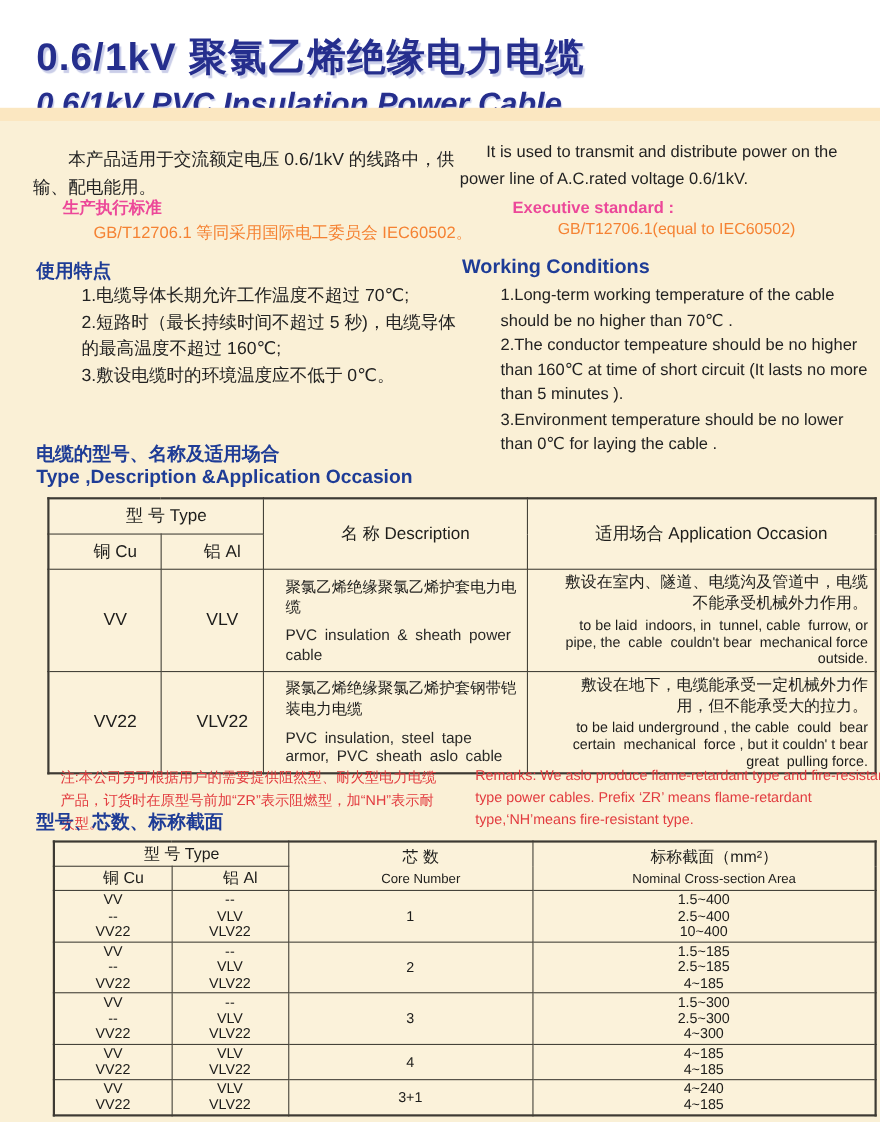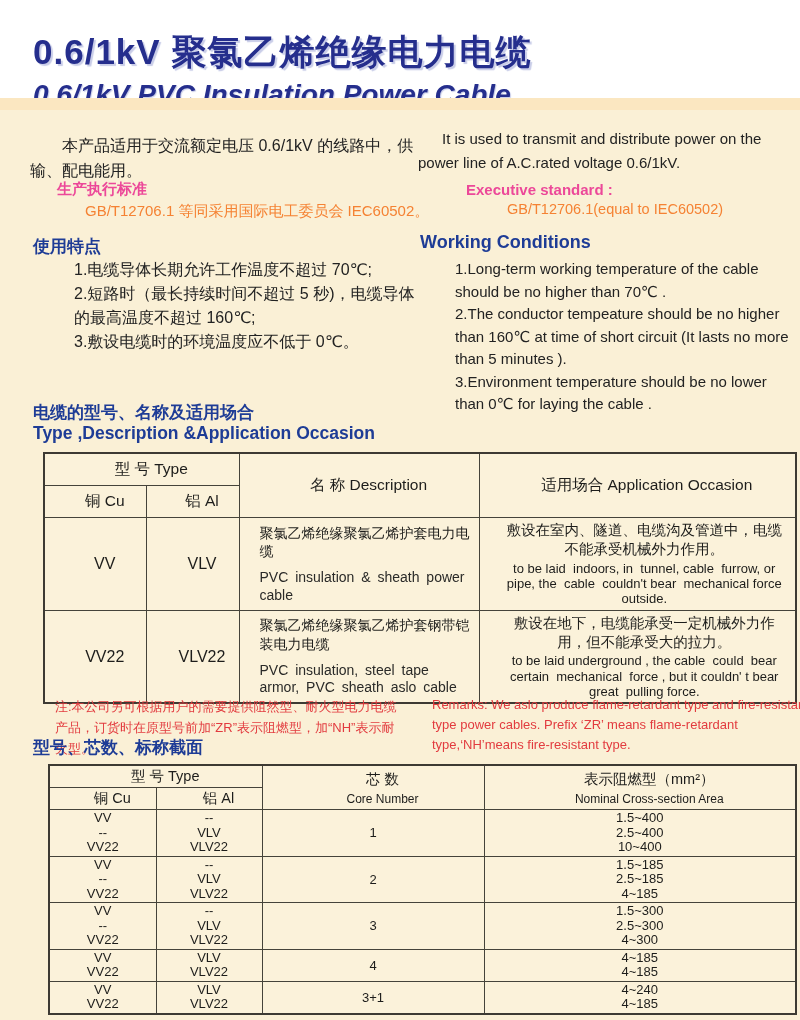--- a/index.html
+++ b/index.html
@@ -47,21 +47,21 @@
   .t1 th,.t1 td,.t2 th,.t2 td{border:1px solid #45433a;overflow:hidden;padding-left:20px;}
   .t1,.t2{border:2px solid #3d3a33;}
   .t1 th{font-weight:normal;font-size:15.5px;text-align:center;height:29px;}
   .t1 td{vertical-align:middle;}
   .cell-type{text-align:center;font-size:16px;}
   .r1{height:78px;}
   .r2{height:84px;}
   .cell-desc{padding:5px 7px;text-align:left;vertical-align:middle;}
   .desc-zh{font-size:14px;line-height:1.3;}
   .desc-en{font-size:14px;color:#2a2a28;margin-top:9px;line-height:1.25;word-spacing:3px;}
-  .cell-app{padding:3px 6px;text-align:center;vertical-align:middle;}
+  .cell-app{padding:3px 6px;text-align:right;vertical-align:middle;}
   .app-zh{font-size:14.5px;line-height:1.3;}
   .app-en{font-size:13px;line-height:1.18;margin-top:2px;white-space:pre-wrap;}
   
   .t2 th{font-weight:normal;text-align:center;}
   .t2 .h1{height:19px;font-size:14.5px;}
   .t2 .h2{height:20px;font-size:14.5px;}
   .hdr2line .sub{font-size:12px;margin-top:3px;}
   .hdr2line .top{font-size:14.5px;}
   .t2 td{text-align:center;vertical-align:middle;font-size:13px;padding:1px 0;}
   .rows3{height:45px;}
@@ -164,21 +164,21 @@
         <col style="width:312px">
       </colgroup>
     <tbody>
         <tr class="h1">
       <th colspan="2">型 号  Type</th>
       <th rowspan="2" class="hdr2line">
         <div class="top">芯   数</div>
         <div class="sub">Core Number</div>
       </th>
       <th rowspan="2" class="hdr2line">
-        <div class="top">表示阻燃型（mm²）</div>
+        <div class="top">标称截面（mm²）</div>
         <div class="sub">Nominal Cross-section Area</div>
       </th>
     </tr>
     <tr class="h2">
       <th>铜 Cu</th>
       <th>铝  Al</th>
     </tr>
 
     <tr class="rows3">
       <td>

